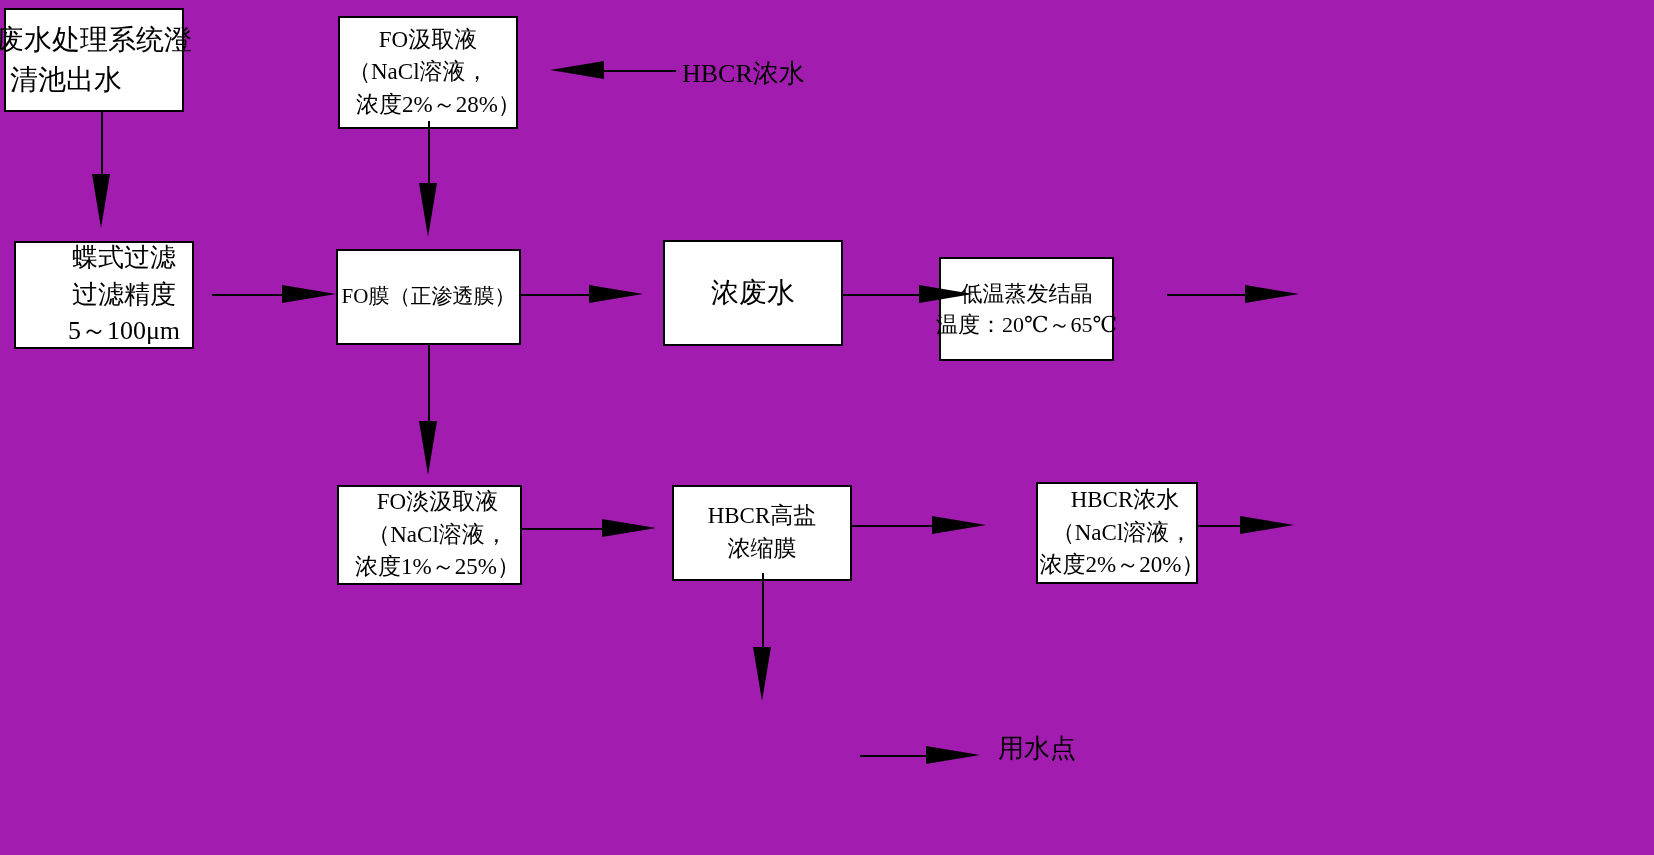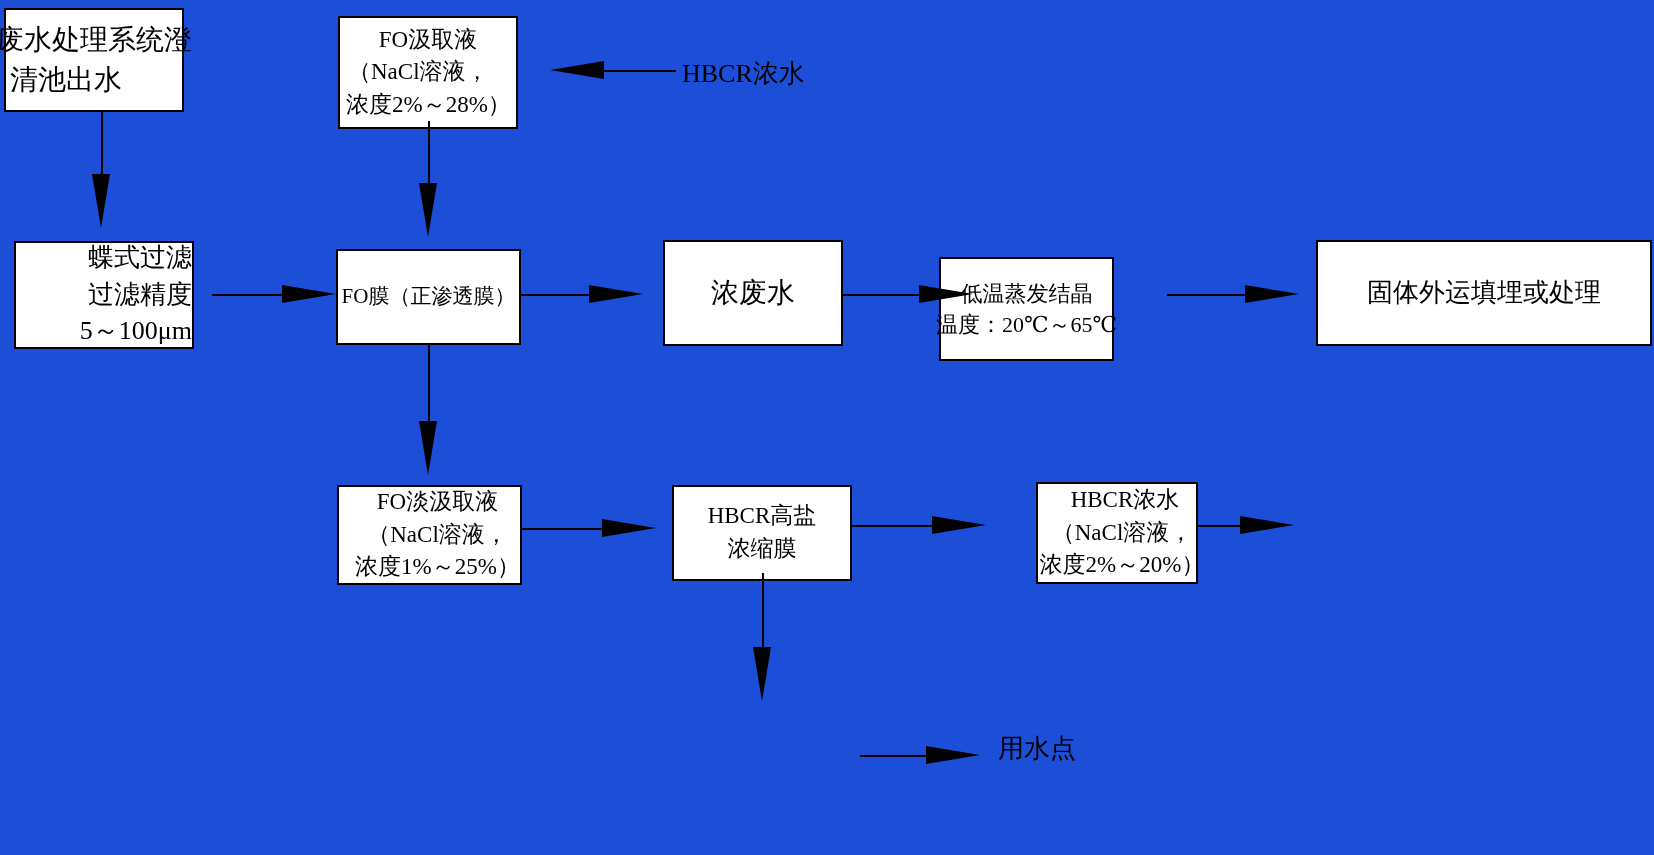--- a/index.html
+++ b/index.html
@@ -8,40 +8,40 @@
     background: #ffffff;
   }
   body {
     font-family: "Liberation Serif", "DejaVu Serif", serif;
     color: #000000;
   }
   #canvas {
     position: relative;
     width: 1654px;
     height: 855px;
-    background: #1d4ed8;
+    background: #a21caf;
     overflow: hidden;
   }
   .node {
     position: absolute;
     box-sizing: border-box;
     border: 2px solid #000000;
     background: #ffffff;
     display: flex;
     flex-direction: column;
     justify-content: center;
     line-height: 1.42;
     white-space: pre;
   }
   .node .ln {
     display: block;
   }
   .node.center { align-items: center; text-align: center; }
   .node.left   { align-items: center; text-align: left; padding-left: 16px; }
-  .node.lpad   { align-items: flex-end; text-align: left; padding-left: 40px; }
+  .node.lpad   { align-items: center; text-align: left; padding-left: 40px; }
 
   .fz-28 { font-size: 28px; }
   .fz-26 { font-size: 26px; }
   .fz-24 { font-size: 23px; margin-top: 8px; }
   .fz-22 { font-size: 22px; }
   .fz-21 { font-size: 21px; }
 
   .freetext {
     position: absolute;
     white-space: pre;
@@ -87,21 +87,21 @@
 <div id="canvas">
 
   <div class="node center fz-28" style="left:4px; top:8px; width:180px; height:104px;">
     <span class="ln">废水处理系统澄</span>
     <span class="ln" style="align-self:flex-start;padding-left:4px;">清池出水</span>
   </div>
 
   <div class="node center fz-24" style="left:338px; top:8px; width:180px; height:113px;">
     <span class="ln">FO汲取液</span>
     <span class="ln" style="align-self:flex-start;padding-left:8px;">（NaCl溶液，</span>
-    <span class="ln" style="align-self:flex-start;padding-left:6px;">浓度2%～28%）</span>
+    <span class="ln" style="align-self:flex-start;padding-left:16px;">浓度2%～28%）</span>
   </div>
 
   <div class="node lpad fz-26" style="left:14px; top:241px; width:180px; height:108px;">
     <span class="ln">蝶式过滤</span>
     <span class="ln">过滤精度</span>
     <span class="ln" style="padding-left:0px;">5～100μm</span>
   </div>
 
   <div class="node center fz-28" style="left:663px; top:240px; width:180px; height:106px;">
     <span class="ln">浓废水</span>
@@ -109,23 +109,20 @@
 
   <div class="node center fz-21" style="left:336px; top:249px; width:185px; height:96px;">
     <span class="ln">FO膜（正渗透膜）</span>
   </div>
 
   <div class="node center fz-22" style="left:939px; top:242px; width:175px; height:104px;margin-top:15px;">
     <span class="ln">低温蒸发结晶</span>
     <span class="ln">温度：20℃～65℃</span>
   </div>
 
-  <div class="node center fz-26" style="left:1316px; top:240px; width:336px; height:106px;">
-    <span class="ln">固体外运填埋或处理</span>
-  </div>
 
   <div class="node left fz-24" style="left:337px; top:477px; width:185px; height:100px;">
     <span class="ln">FO淡汲取液</span>
     <span class="ln">（NaCl溶液，</span>
     <span class="ln">浓度1%～25%）</span>
   </div>
 
   <div class="node center fz-24" style="left:672px; top:477px; width:180px; height:96px;">
     <span class="ln">HBCR高盐</span>
     <span class="ln">浓缩膜</span>

